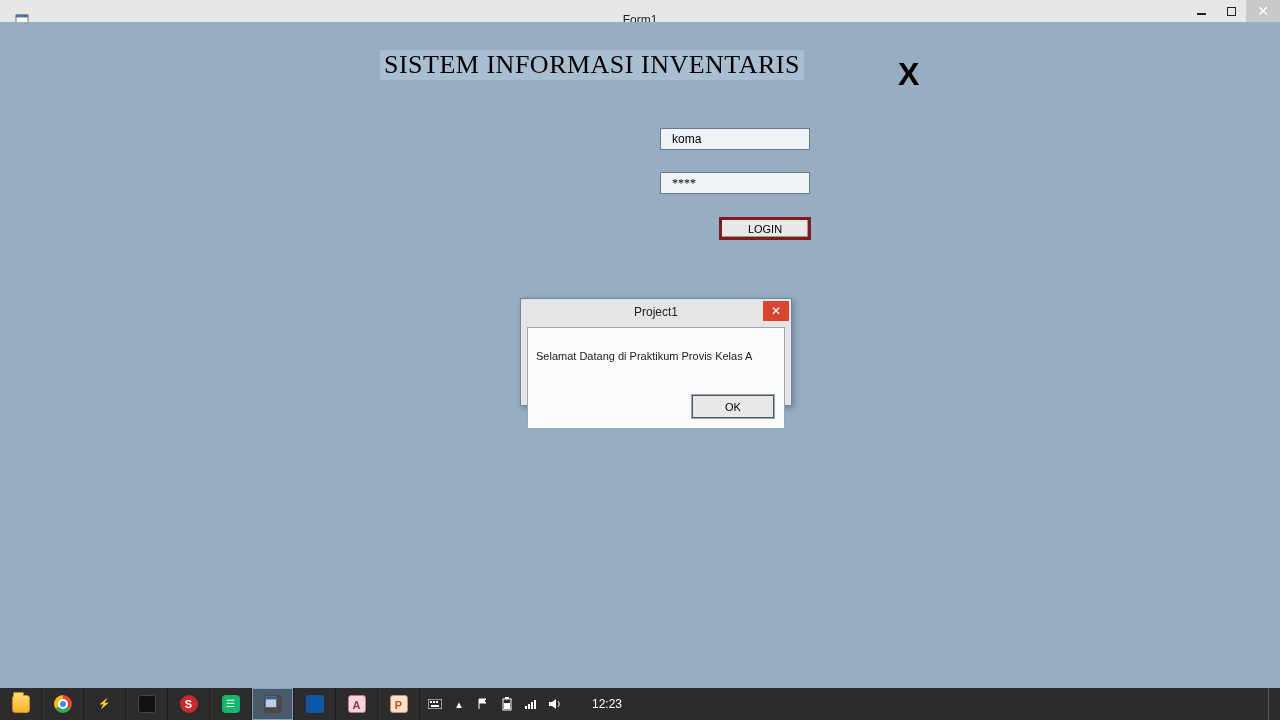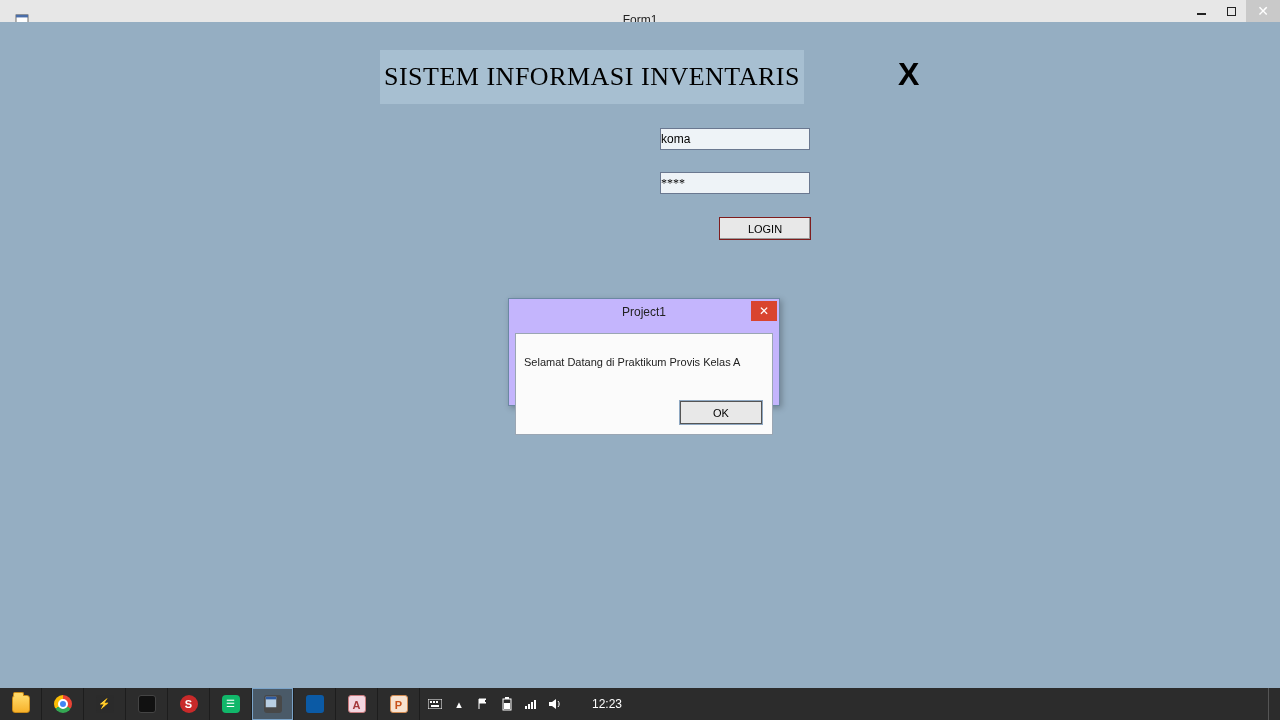--- a/index.html
+++ b/index.html
@@ -60,21 +60,21 @@
   }
 
   .headline {
     position: absolute;
     left: 380px; top: 28px;
     font-family: Georgia, "Times New Roman", serif;
     font-size: 26px;
     color: #000;
     letter-spacing: .5px;
     background: #a7bfd1;
-    padding: 12px 4px;
+    padding: 0 4px;
   }
 
   .close-x {
     position: absolute;
     left: 898px; top: 34px;
     font-family: Arial, sans-serif;
     font-size: 32px;
     font-weight: 700;
     color: #000;
     cursor: pointer;
@@ -89,63 +89,63 @@
     color: #151515;
   }
 
   .tf {
     position: absolute;
     left: 660px;
     width: 150px; height: 22px;
     border: 1px solid #6a7890;
     background: #eef3f7;
     font-size: 12px;
-    padding: 0 0;
+    padding: 0 11px;
   }
   .tf.user { top: 106px; }
   .tf.pass { top: 150px; letter-spacing: 0; font-family: Tahoma; }
 
   .login-btn {
     position: absolute;
     left: 719px; top: 195px;
     width: 92px; height: 23px;
     background: #e8e8e8;
-    border: 1px solid #7f1d1d;
+    border: 3px solid #7f1d1d;
     box-shadow: inset -1px -1px 0 #999;
     font-size: 11px;
     display: flex; align-items: center; justify-content: center;
     cursor: pointer;
   }
 
   
   .msgbox {
     position: absolute;
-    left: 508px; top: 276px;
+    left: 520px; top: 276px;
     width: 272px; height: 108px;
-    background: #c4b5fd;
+    background: #e5e5e5;
     border: 1px solid #6b88a3;
     box-shadow: 2px 2px 6px rgba(0,0,0,.25);
   }
   .msgbox .mb-title {
     height: 26px;
     display: flex; align-items: center; justify-content: center;
     font-size: 12px; color: #222;
     position: relative;
   }
   .msgbox .mb-close {
     position: absolute; right: 2px; top: 2px;
     width: 26px; height: 20px;
     background: #d9442f;
     color: #fff;
     display: flex; align-items: center; justify-content: center;
     font-size: 12px;
     cursor: pointer;
   }
   .msgbox .mb-body {
-    margin: 8px 6px 6px 6px;
+    margin: 2px 6px 6px 6px;
     height: 102px;
     background: #fbfbfb;
     border: 1px solid #9aa6b3;
     position: relative;
   }
   .msgbox .mb-text {
     position: absolute; left: 8px; top: 22px;
     font-size: 11px; color: #222;
   }
   .msgbox .mb-ok {

